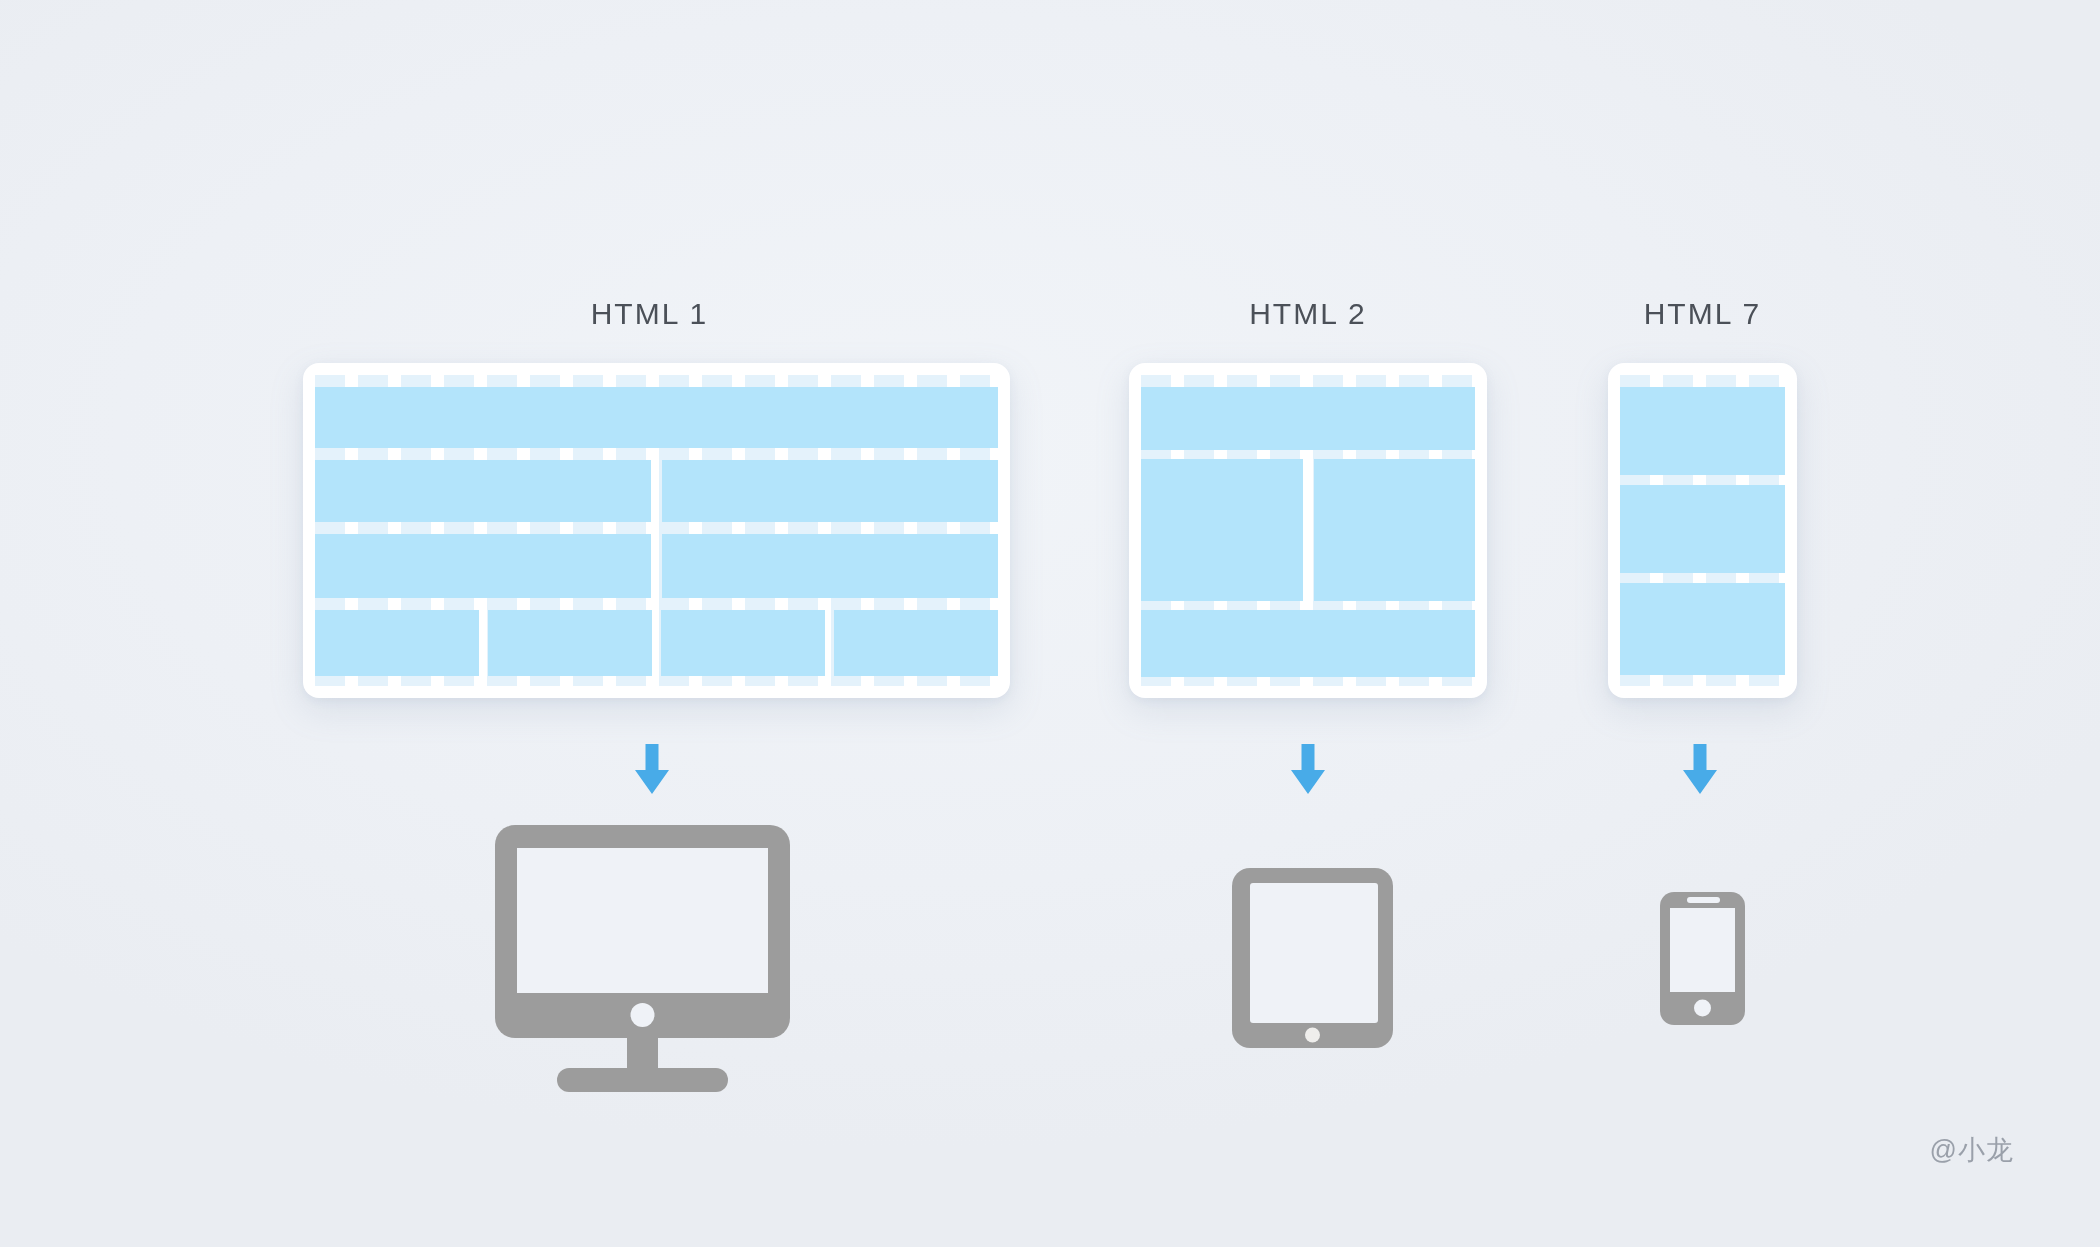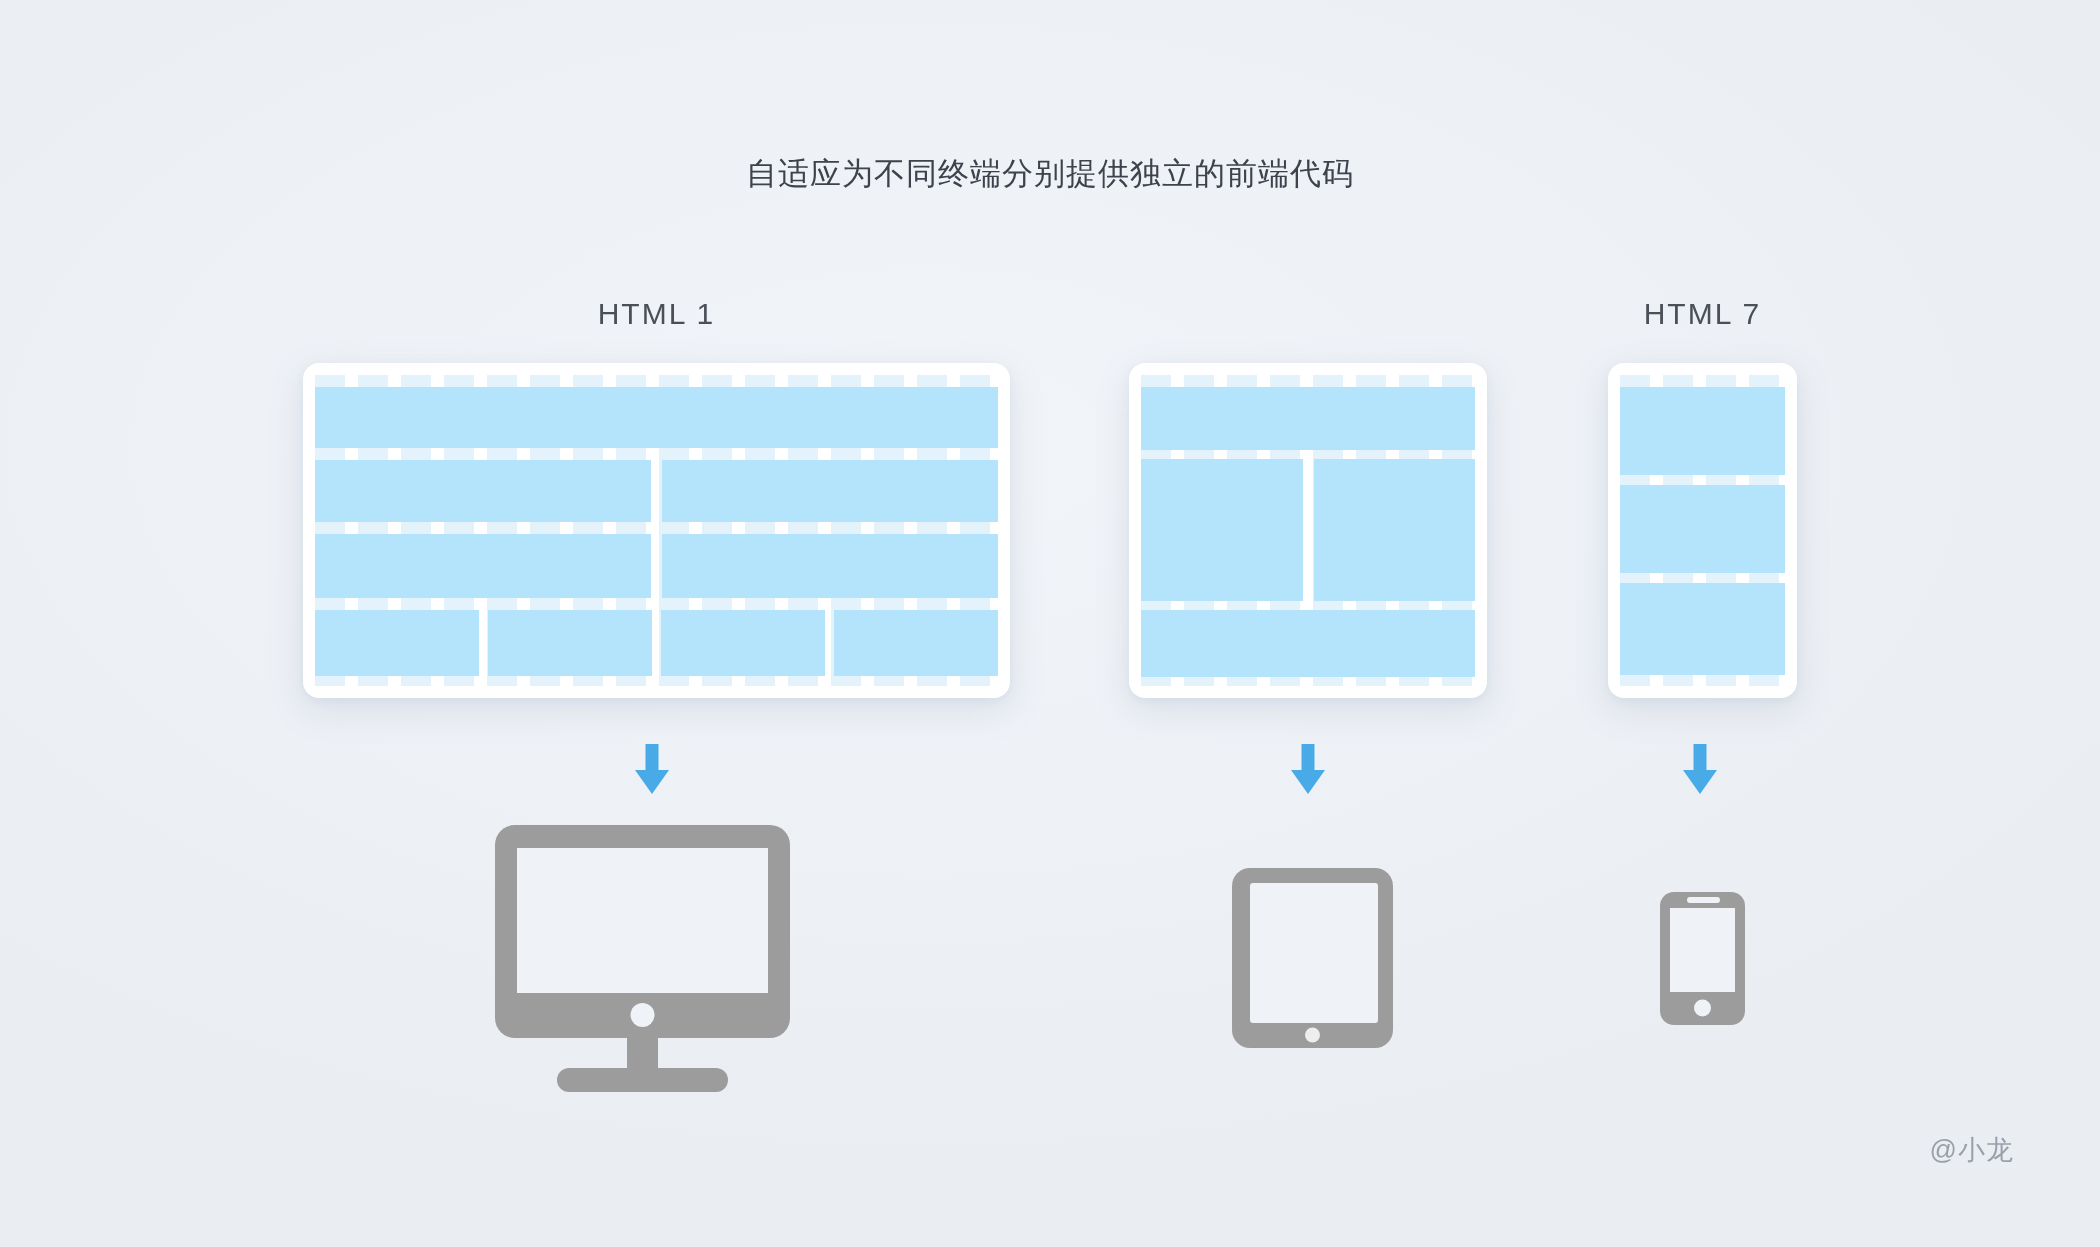--- a/index.html
+++ b/index.html
@@ -21,21 +21,21 @@
     font-size:31px;font-weight:500;letter-spacing:1px;
     color:var(--title-text,#3d424c);
   }
 
   .label{
     position:absolute;top:297px;
     text-align:center;
     font-size:30px;font-weight:300;letter-spacing:2px;
     color:var(--label-text,#4b5058);
   }
-  .l1{left:303px;width:707px;text-align:center;}
+  .l1{left:296px;width:707px;text-align:center;}
   .l2{left:1129px;width:358px;}
   .l3{left:1608px;width:189px;}
 
   .card{
     position:absolute;
     background:var(--card,#ffffff);
     border-radius:16px;
     padding:12px;
     box-shadow:0 12px 34px rgba(125,148,180,.18),0 3px 10px rgba(125,148,180,.10);
   }
@@ -74,23 +74,23 @@
     position:absolute;right:86px;top:1132px;
     font-size:27px;letter-spacing:1px;
     color:var(--watermark-text,#9aa0aa);
   }
 </style>
 </head>
 <body>
 
 <div class="canvas">
 
-  <h1 class="title">自适应为不同终端分别提供独立的前端代码</h1>
 
   <div class="label l1">HTML 1</div>
+  <div class="label l2">HTML 2</div>
   <div class="label l3">HTML 7</div>
 
   <div class="card c1">
     <div class="wf-inner">
         <div class="wf-row" style="height: 61px; column-gap: 11px;">
           <div class="wf-block" style="flex: 1 1 0px;"></div>
         </div>
         <div class="wf-row" style="height: 62px; column-gap: 11px;">
           <div class="wf-block" style="flex: 1 1 0px;"></div>
           <div class="wf-block" style="flex: 1 1 0px;"></div>

